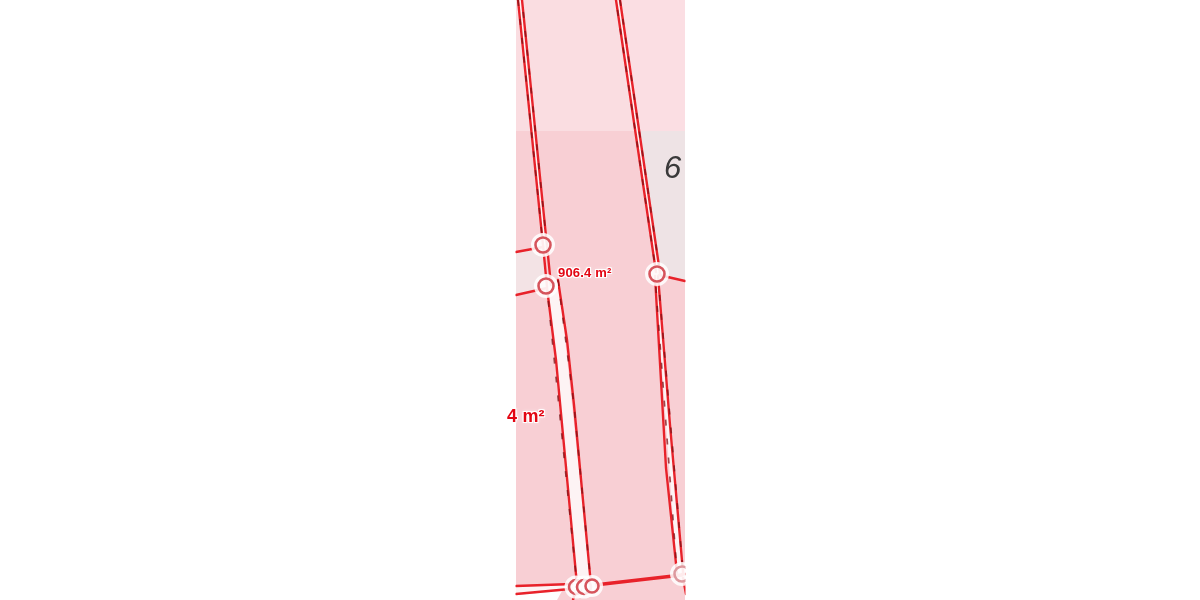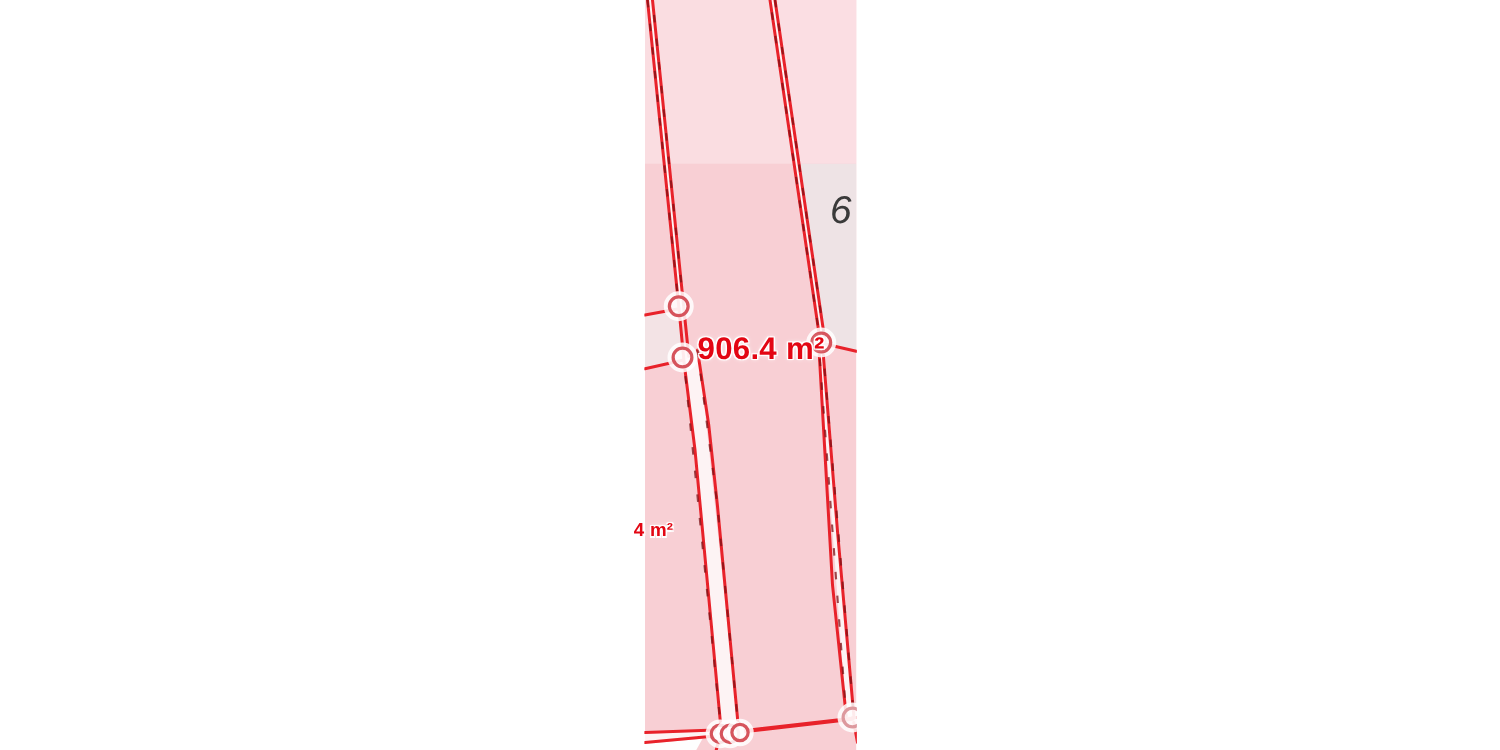--- a/index.html
+++ b/index.html
@@ -20,26 +20,26 @@
   
   .l-red{stroke:var(--boundary-red,#e8222a);stroke-width:2.4;fill:none;stroke-linecap:round;}
   .l-red.thick{stroke-width:3.4;}
   .l-dash{stroke:var(--dash-dark,#7d1115);stroke-width:1.7;fill:none;stroke-dasharray:6 13;opacity:.75;}
   
   .v-halo{fill:none;stroke:rgba(255,255,255,0.85);stroke-width:5;}
   .v-main{fill:#fffdfd;fill-opacity:.92;stroke:var(--vertex-ring,#d6545c);stroke-width:2.6;}
   .v-main.pale{stroke:#dd999e;}
   
   .area-label{
-    position:absolute;font-weight:bold;font-size:25px;letter-spacing:.2px;
+    position:absolute;font-weight:bold;font-size:13px;letter-spacing:.2px;
     color:var(--label-red,#e30613);white-space:nowrap;
     text-shadow:-1px -1px 0 #fff,1px -1px 0 #fff,-1px 1px 0 #fff,1px 1px 0 #fff,0 0 4px #fff,0 0 2px #fff;
   }
   .area-label.main{left:558px;top:265px;}
-  .area-label.partial{left:507px;top:416px;font-size:15px;}
+  .area-label.partial{left:507px;top:406px;font-size:18px;}
   .parcel-number{
     position:absolute;left:664px;top:150px;
     font-size:31px;font-style:italic;color:var(--number-gray,#3a3a3a);
   }
 </style>
 </head>
 <body>
 
 <div class="map-viewport">
 

